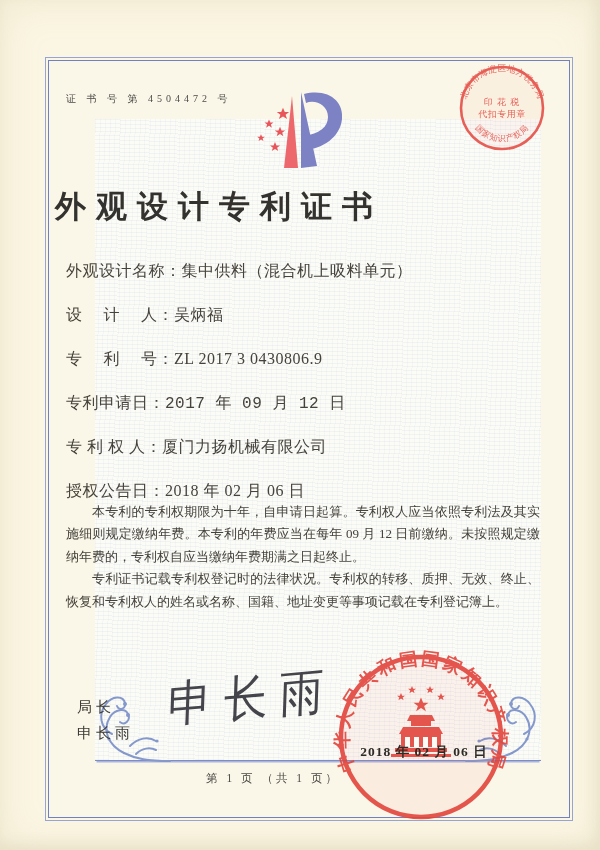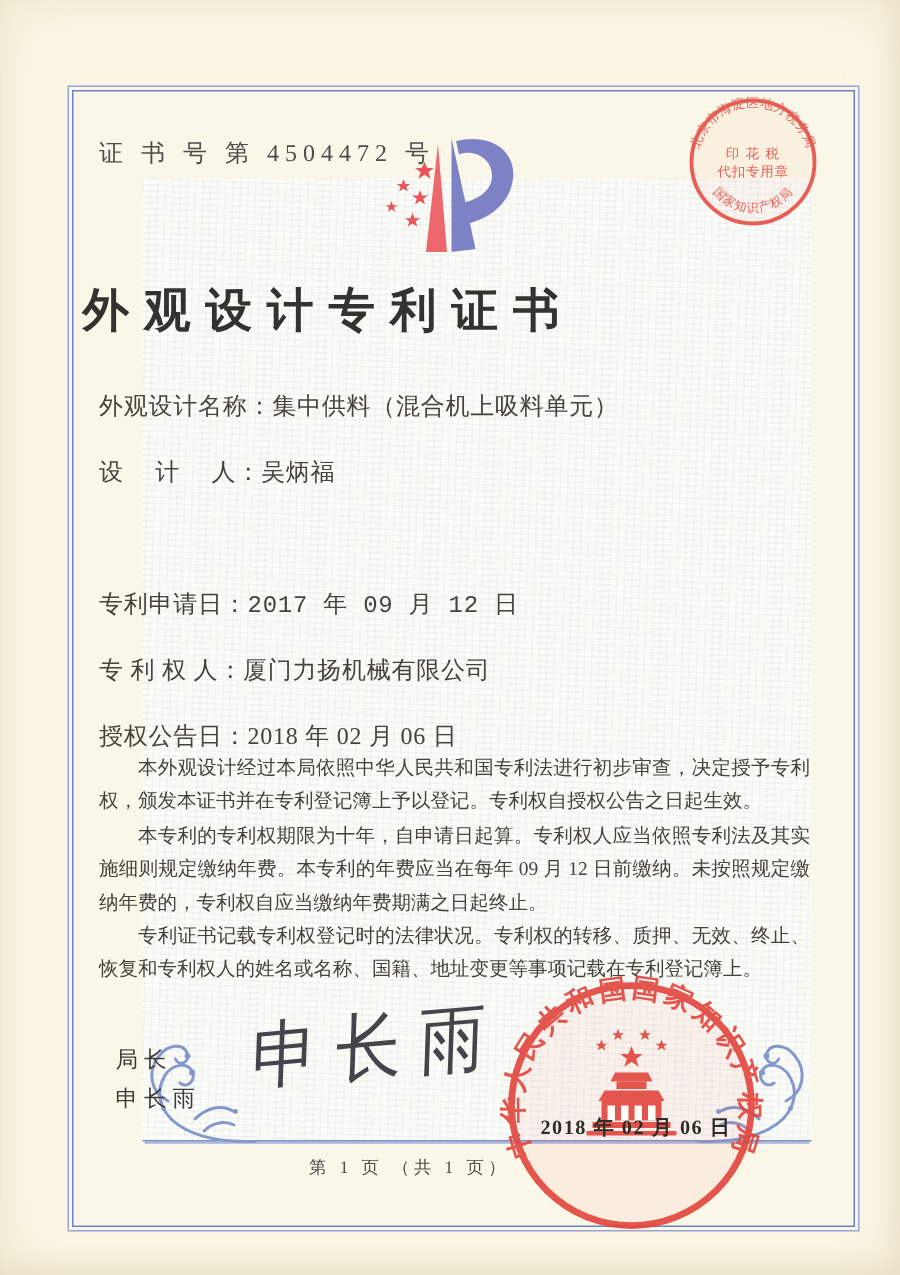--- a/index.html
+++ b/index.html
@@ -11,21 +11,21 @@
   .frame::before{content:'';position:absolute;inset:2px;border:1.5px solid #7080c0;pointer-events:none;}
   .content-bg{position:absolute;left:49px;top:61px;right:31px;bottom:59px;background:#fcfcf6;
       background-image:
         repeating-linear-gradient(2deg, rgba(130,152,204,0.085) 0 1px, transparent 1px 4px),
         repeating-linear-gradient(92deg, rgba(130,152,204,0.06) 0 1px, transparent 1px 5px);
       border-bottom:1.5px solid #7d8cc4;
       box-shadow:0 3px 0 -1.5px #aab4dc;}
   .flourish{position:absolute;bottom:-8px;width:80px;height:80px;}
   .flourish.left{left:-3px;}
   .flourish.right{right:-3px;transform:scaleX(-1);}
-  .cert-no{position:absolute;left:66px;top:92px;font-size:16px;letter-spacing:4px;color:#4c4c4a;}
+  .cert-no{position:absolute;left:66px;top:92px;font-size:10px;letter-spacing:4px;color:#4c4c4a;}
   .logo{position:absolute;left:249px;top:86px;width:100px;height:92px;}
   .tax-stamp{position:absolute;left:453px;top:59px;width:98px;height:98px;z-index:6;opacity:.92;}
   .title{position:absolute;left:45px;top:186px;width:528px;
          font-size:31px;font-weight:600;letter-spacing:10px;padding-left:10px;box-sizing:border-box;
          color:#33322e;}
   .field{position:absolute;left:66px;font-size:16px;color:#46433c;letter-spacing:0.5px;white-space:nowrap;}
   .f0{top:261px;} .f1{top:305px;} .f2{top:349px;} .f3{top:393px;font-family:Liberation Mono, monospace;} .f4{top:437px;} .f5{top:481px;}
   .body-text{position:absolute;left:66px;top:501px;width:474px;z-index:2;
              font-size:13px;line-height:22.4px;color:#45423b;text-align:justify;}
   .body-text p{margin:0;text-indent:2em;}
@@ -110,26 +110,26 @@
     <text x="49" y="58" font-size="9" fill="#e5534b" text-anchor="middle" letter-spacing="0.5">代扣专用章</text>
     <text font-size="8.2" fill="#e5534b" letter-spacing="0.6">
       <textPath href="#taxBot" startOffset="50%" text-anchor="middle">国家知识产权局</textPath>
     </text>
   </svg>
 
   <div class="title">外观设计专利证书</div>
 
   <div class="field f0"><span>外观设计名称：</span><span>集中供料（混合机上吸料单元）</span></div>
   <div class="field f1"><span>设　 计　 人：</span><span>吴炳福</span></div>
+  <div class="field f2"><span>专　 利　 号：</span><span>ZL 2017 3 0430806.9</span></div>
   <div class="field f3"><span>专利申请日：</span><span>2017 年 09 月 12 日</span></div>
   <div class="field f4"><span>专 利 权 人：</span><span>厦门力扬机械有限公司</span></div>
   <div class="field f5"><span>授权公告日：</span><span>2018 年 02 月 06 日</span></div>
 
   <div class="body-text">
-    <p>本外观设计经过本局依照中华人民共和国专利法进行初步审查，决定授予专利权，颁发本证书并在专利登记簿上予以登记。专利权自授权公告之日起生效。</p>
     <p>本专利的专利权期限为十年，自申请日起算。专利权人应当依照专利法及其实施细则规定缴纳年费。本专利的年费应当在每年 09 月 12 日前缴纳。未按照规定缴纳年费的，专利权自应当缴纳年费期满之日起终止。</p>
     <p>专利证书记载专利权登记时的法律状况。专利权的转移、质押、无效、终止、恢复和专利权人的姓名或名称、国籍、地址变更等事项记载在专利登记簿上。</p>
   </div>
 
   <div class="director">
     <div>局长</div>
     <div>申长雨</div>
   </div>
 
   <div class="signature">申长雨</div>

